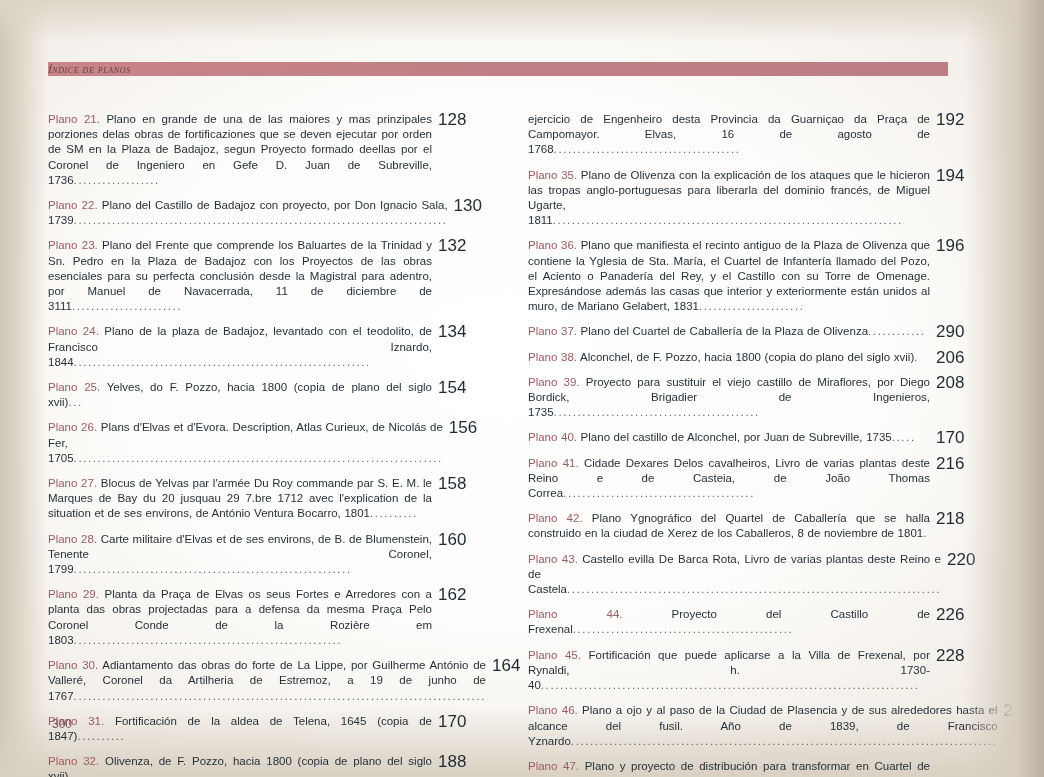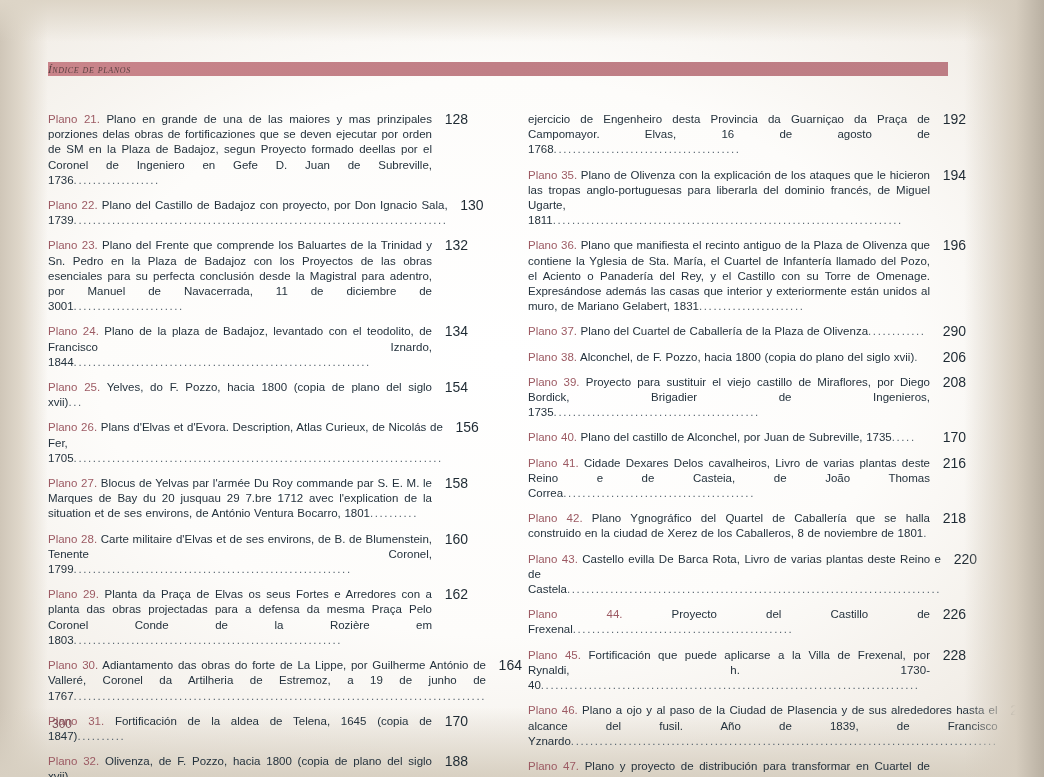--- a/index.html
+++ b/index.html
@@ -119,24 +119,23 @@
     white-space: nowrap;
   }
   .dots {
     display: inline;
     letter-spacing: 1.6px;
     color: #56646e;
   }
   .entry .pg {
     flex: 0 0 auto;
     width: 30px;
-    text-align: right;
     margin-left: 6px;
     color: #1e2a33;
-    font-size: 14px;
+    font-size: 17px;
   }
   .entry.nopage .pg { visibility: hidden; }
 
   .folio {
     position: absolute;
     left: 52px;
     bottom: 46px;
     font-size: 12px;
     color: #7e4f58;
     font-family: "Liberation Sans", sans-serif;
@@ -156,21 +155,21 @@
     <div class="col col-left">
         <div class="entry">
           <div class="txt"><span class="label">Plano 21.</span> <span>Plano en grande de una de las maiores y mas prinzipales porziones delas obras de fortificaziones que se deven ejecutar por orden de SM en la Plaza de Badajoz, segun Proyecto formado deellas por el Coronel de Ingeniero en Gefe D. Juan de Subreville, 1736</span><span class="dots">..................</span></div>
           <div class="pg">128</div>
         </div>
         <div class="entry">
           <div class="txt"><span class="label">Plano 22.</span> <span>Plano del Castillo de Badajoz con proyecto, por Don Ignacio Sala, 1739</span><span class="dots">..............................................................................</span></div>
           <div class="pg">130</div>
         </div>
         <div class="entry">
-          <div class="txt"><span class="label">Plano 23.</span> <span>Plano del Frente que comprende los Baluartes de la Trinidad y Sn. Pedro en la Plaza de Badajoz con los Proyectos de las obras esenciales para su perfecta conclusión desde la Magistral para adentro, por Manuel de Navacerrada, 11 de diciembre de 3001</span><span class="dots">.......................</span></div>
+          <div class="txt"><span class="label">Plano 23.</span> <span>Plano del Frente que comprende los Baluartes de la Trinidad y Sn. Pedro en la Plaza de Badajoz con los Proyectos de las obras esenciales para su perfecta conclusión desde la Magistral para adentro, por Manuel de Navacerrada, 11 de diciembre de 3111</span><span class="dots">.......................</span></div>
           <div class="pg">132</div>
         </div>
         <div class="entry">
           <div class="txt"><span class="label">Plano 24.</span> <span>Plano de la plaza de Badajoz, levantado con el teodolito, de Francisco Iznardo, 1844</span><span class="dots">..............................................................</span></div>
           <div class="pg">134</div>
         </div>
         <div class="entry">
           <div class="txt"><span class="label">Plano 25.</span> <span>Yelves, do F. Pozzo, hacia 1800 (copia de plano del siglo xvii)</span><span class="dots">...</span></div>
           <div class="pg">154</div>
         </div>

